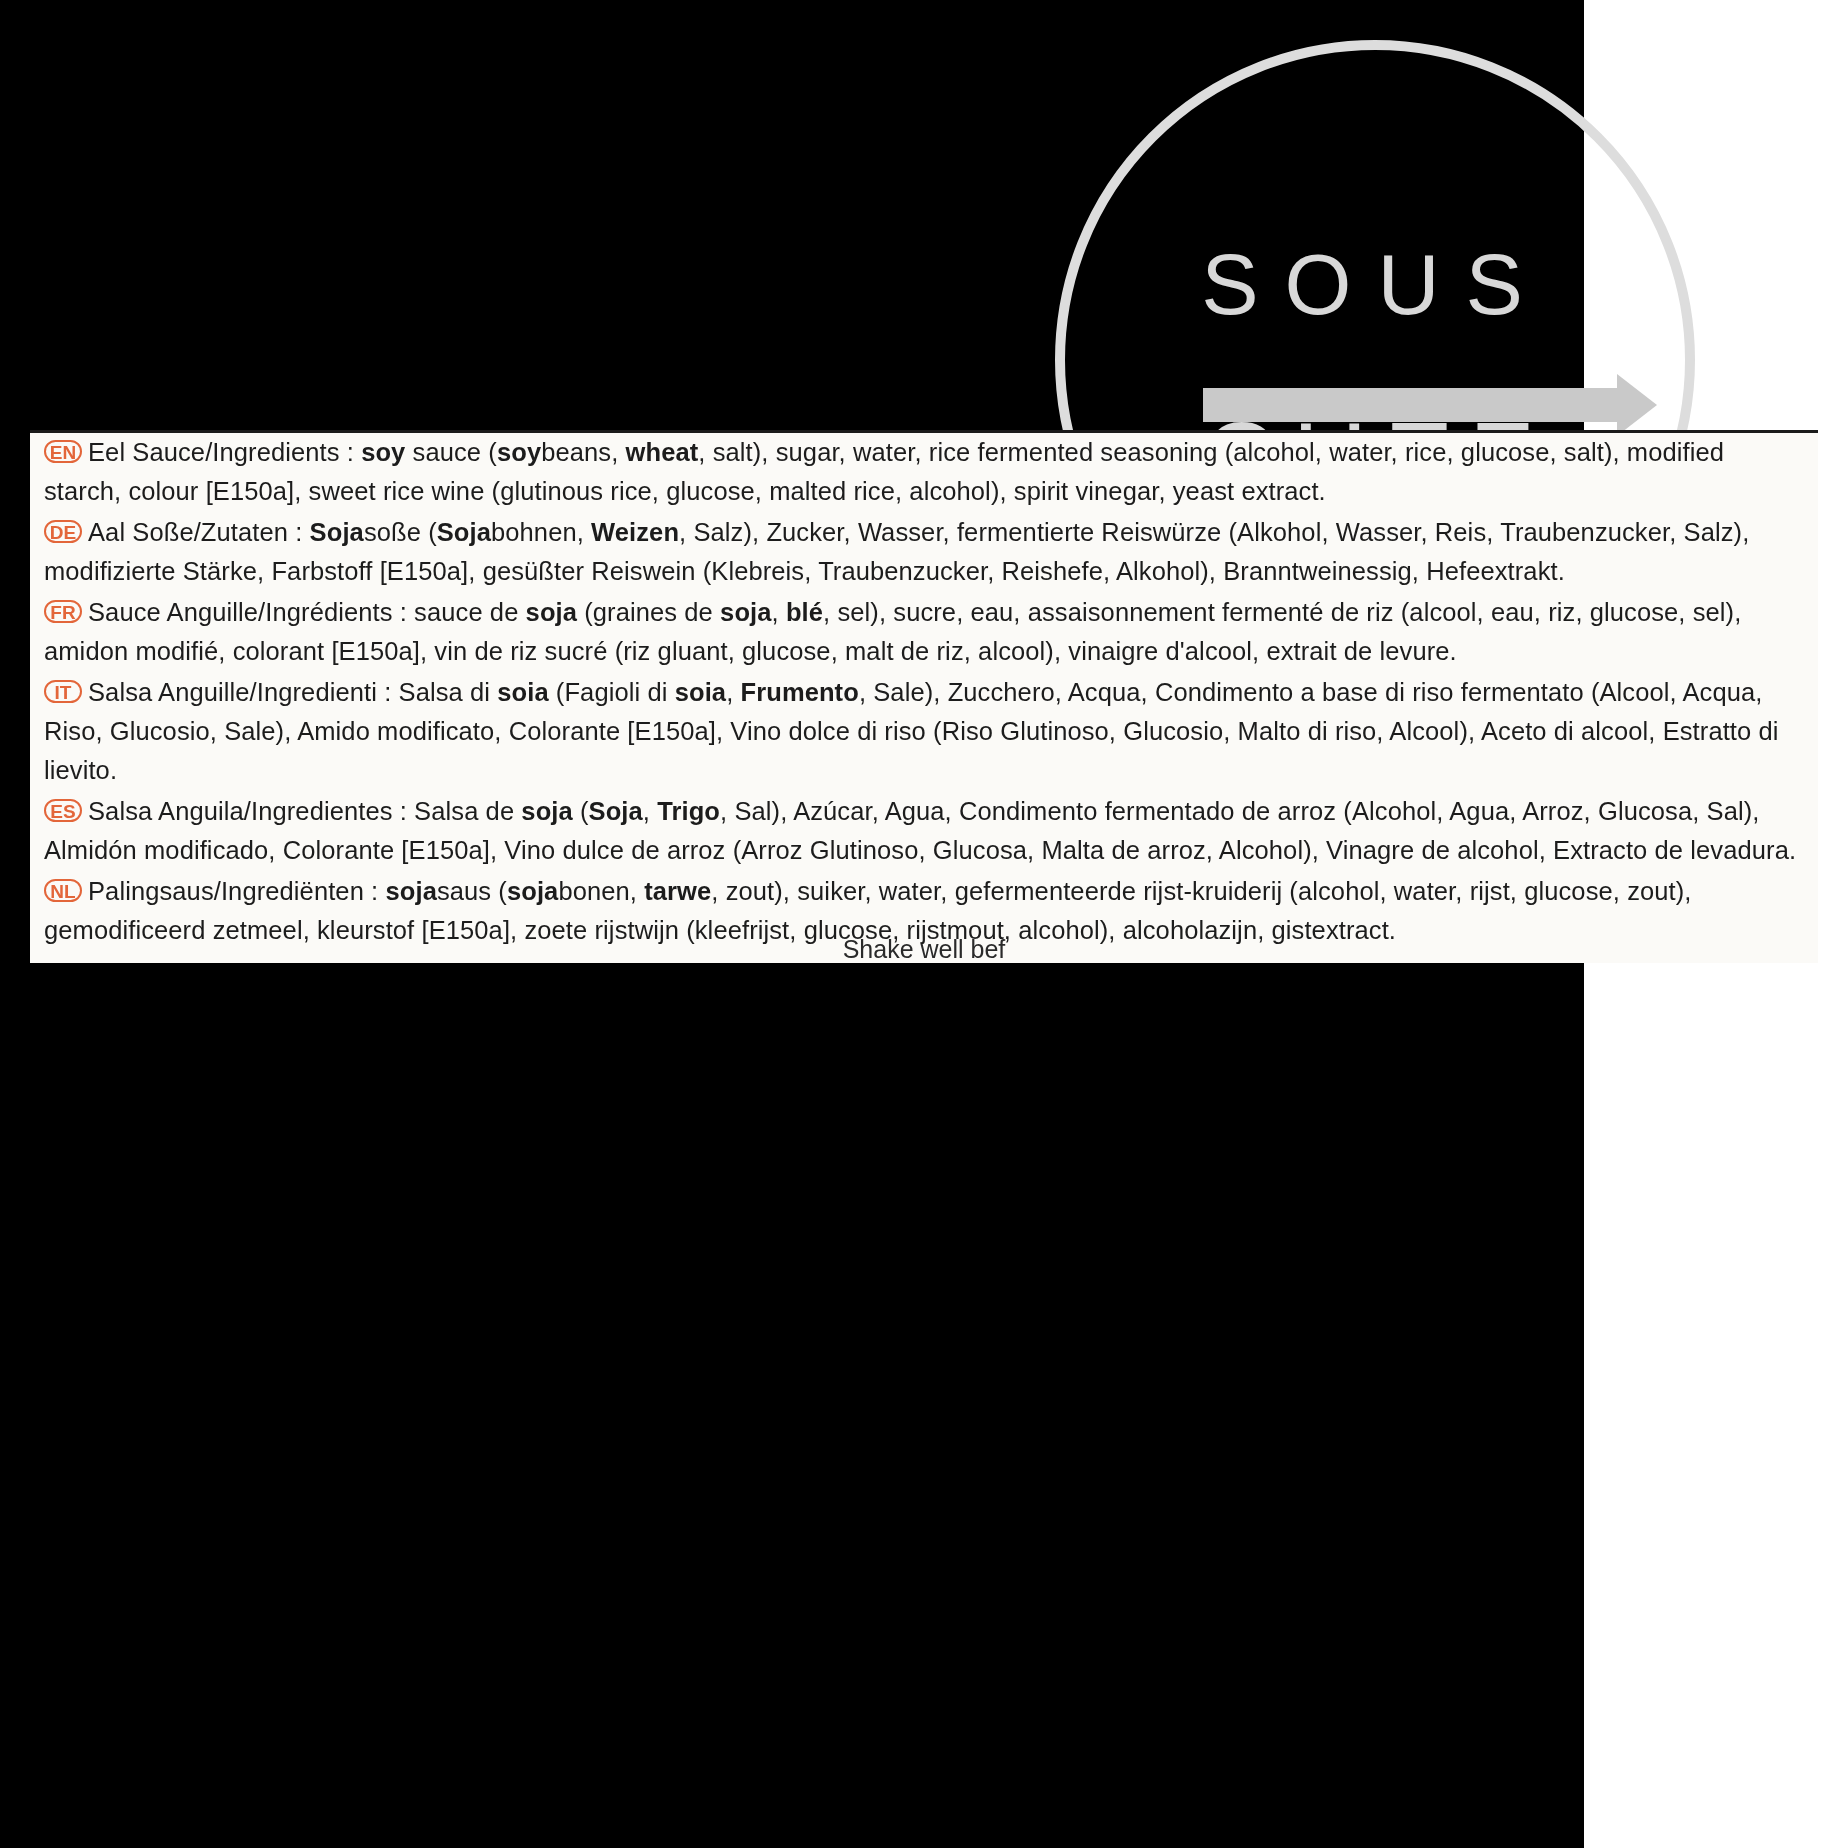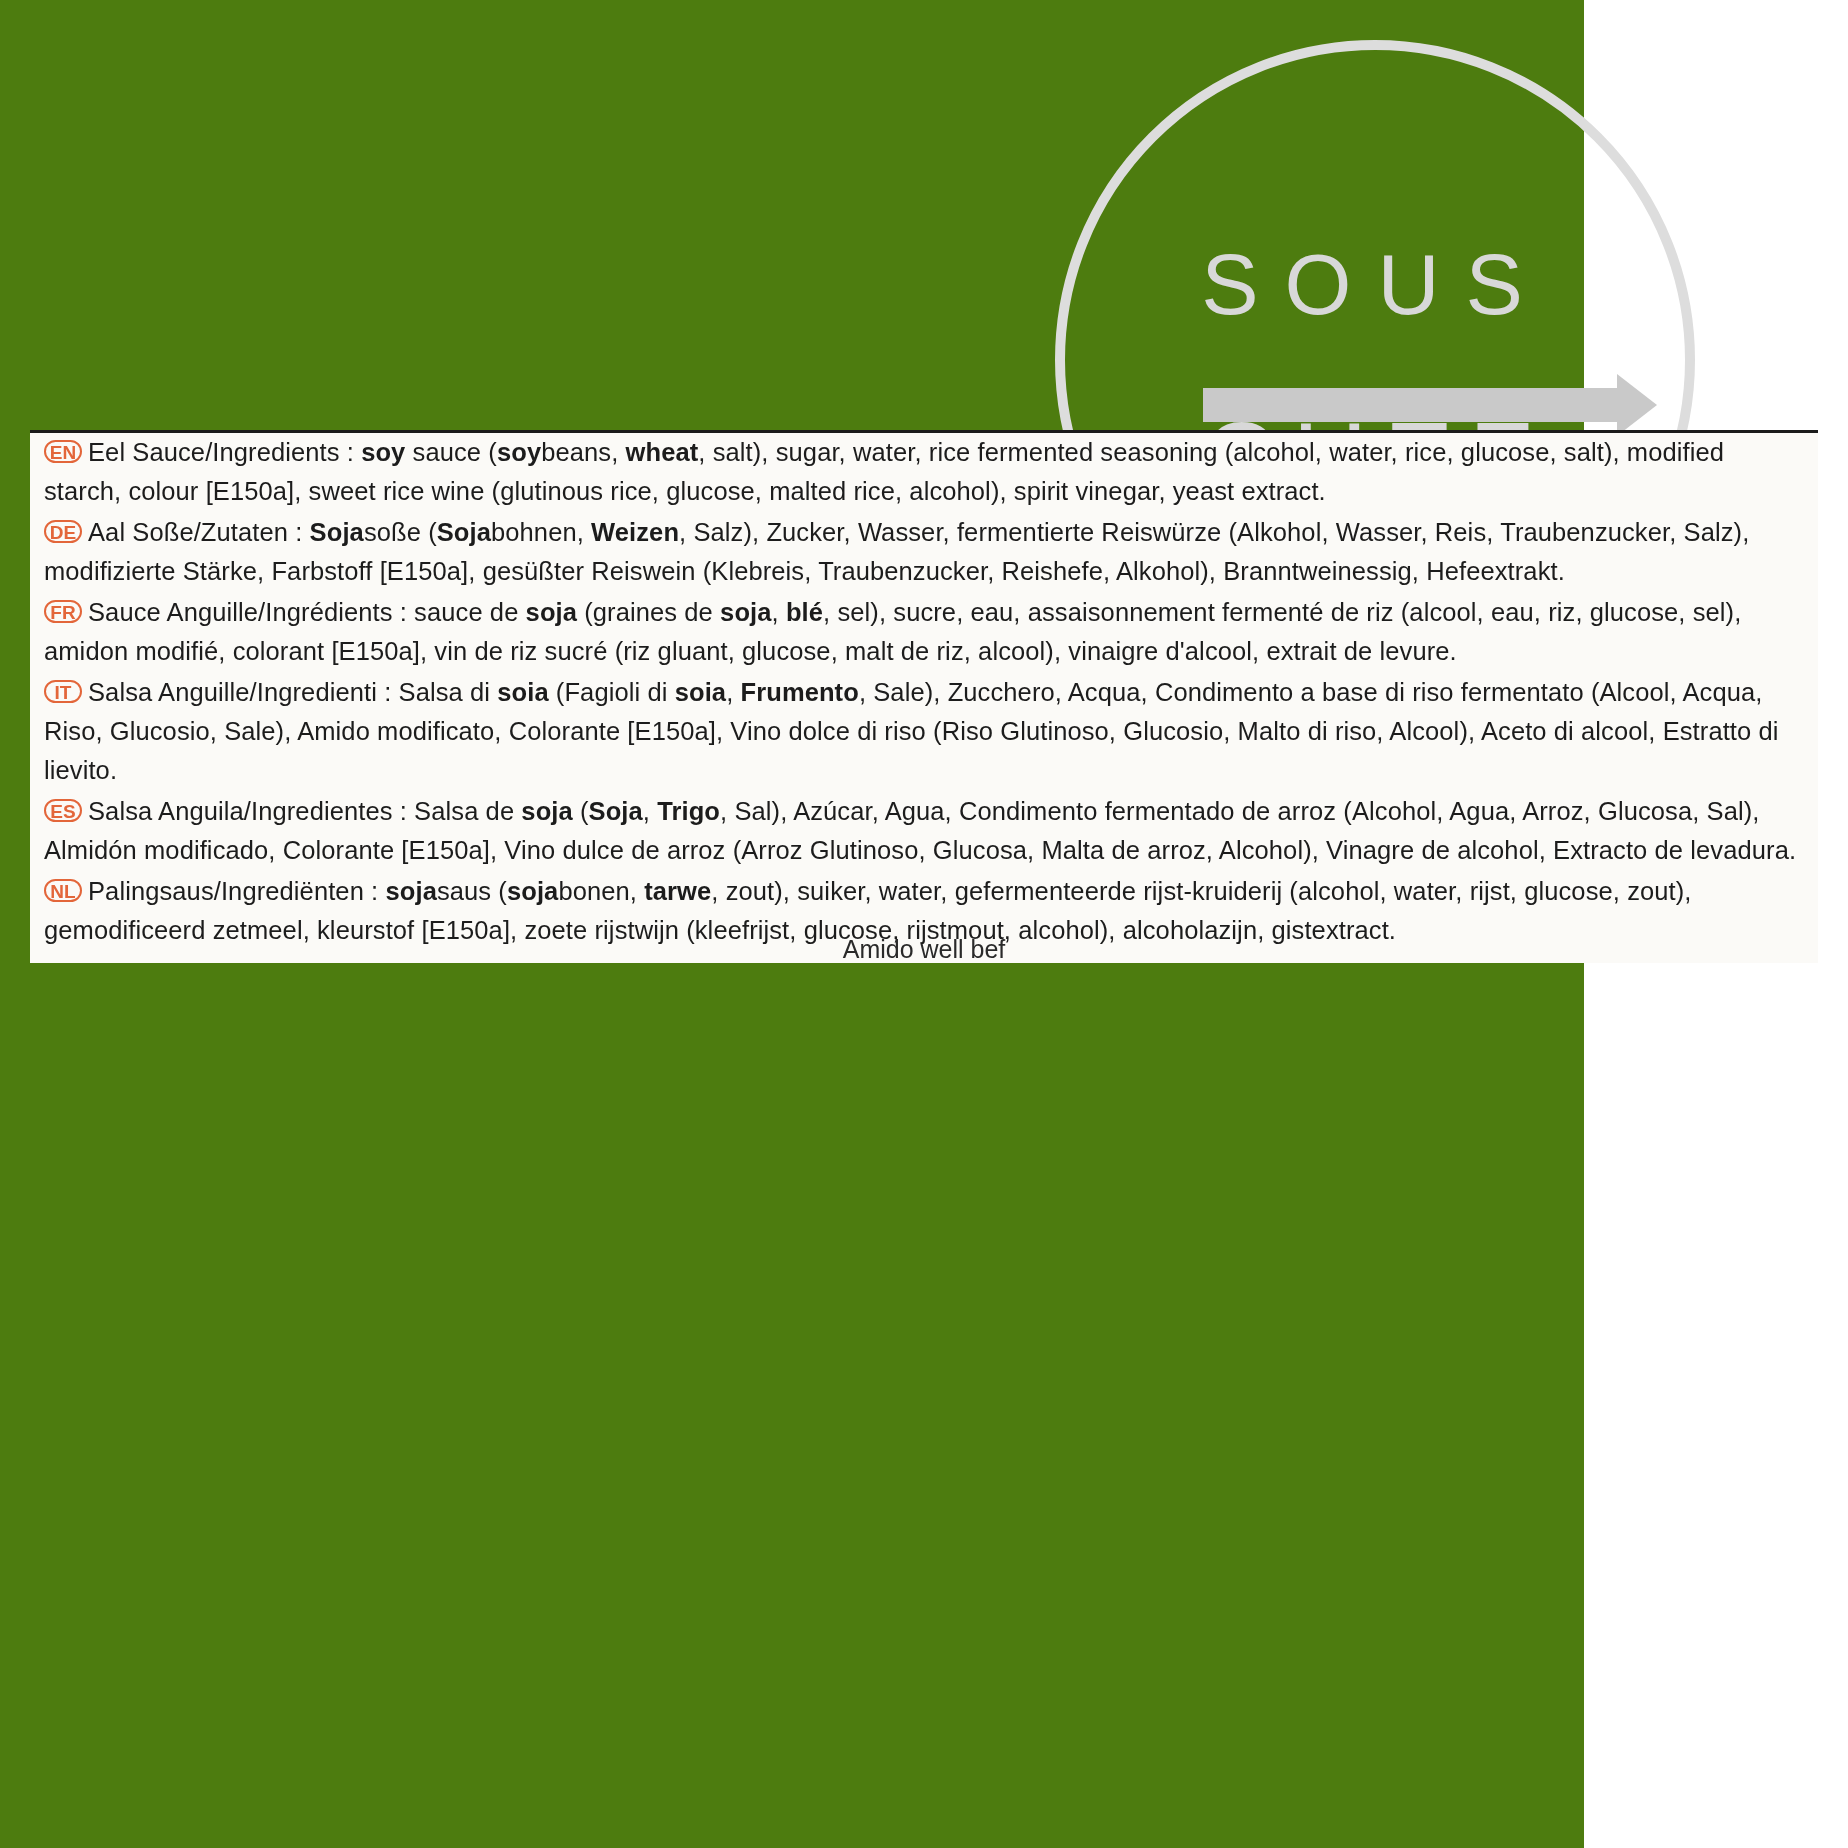--- a/index.html
+++ b/index.html
@@ -9,21 +9,21 @@
     width: 1848px;
     height: 1848px;
     overflow: hidden;
     font-family: "Liberation Sans", sans-serif;
   }
 
   #page {
     position: relative;
     width: 1584px;
     height: 1848px;
-    background: #4d7c0f;
+    background: #000000;
   }
 
   
   #watermark {
     position: absolute;
     left: 1055px;
     top: 40px;
     width: 660px;
     height: 660px;
     pointer-events: none;
@@ -179,17 +179,17 @@
           <p class="line para"><span class="lang-badge" style="border-color: rgb(227, 102, 58); color: rgb(227, 102, 58);">IT</span><span class="heading">Salsa Anguille/Ingredienti :</span><span> Salsa di <b>soia</b> (Fagioli di <b>soia</b>, <b>Frumento</b>, Sale), Zucchero, Acqua, Condimento a base di riso fermentato (Alcool, Acqua, Riso, Glucosio, Sale), Amido modificato, Colorante [E150a], Vino dolce di riso (Riso Glutinoso, Glucosio, Malto di riso, Alcool), Aceto di alcool, Estratto di lievito.</span></p>
         </div>
         <div class="block">
           <p class="line para"><span class="lang-badge" style="border-color: rgb(227, 102, 58); color: rgb(227, 102, 58);">ES</span><span class="heading">Salsa Anguila/Ingredientes :</span><span> Salsa de <b>soja</b> (<b>Soja</b>, <b>Trigo</b>, Sal), Azúcar, Agua, Condimento fermentado de arroz (Alcohol, Agua, Arroz, Glucosa, Sal), Almidón modificado, Colorante [E150a], Vino dulce de arroz (Arroz Glutinoso, Glucosa, Malta de arroz, Alcohol), Vinagre de alcohol, Extracto de levadura.</span></p>
         </div>
         <div class="block">
           <p class="line para"><span class="lang-badge" style="border-color: rgb(227, 102, 58); color: rgb(227, 102, 58);">NL</span><span class="heading">Palingsaus/Ingrediënten :</span><span> <b>soja</b>saus (<b>soja</b>bonen, <b>tarwe</b>, zout), suiker, water, gefermenteerde rijst-kruiderij (alcohol, water, rijst, glucose, zout), gemodificeerd zetmeel, kleurstof [E150a], zoete rijstwijn (kleefrijst, glucose, rijstmout, alcohol), alcoholazijn, gistextract.</span></p>
         </div>
       </div>
     <div id="footer-clip">
-      <span>Amido well bef</span>
+      <span>Shake well bef</span>
     </div>
   </div>
 
 </div>
 
 </body></html>

